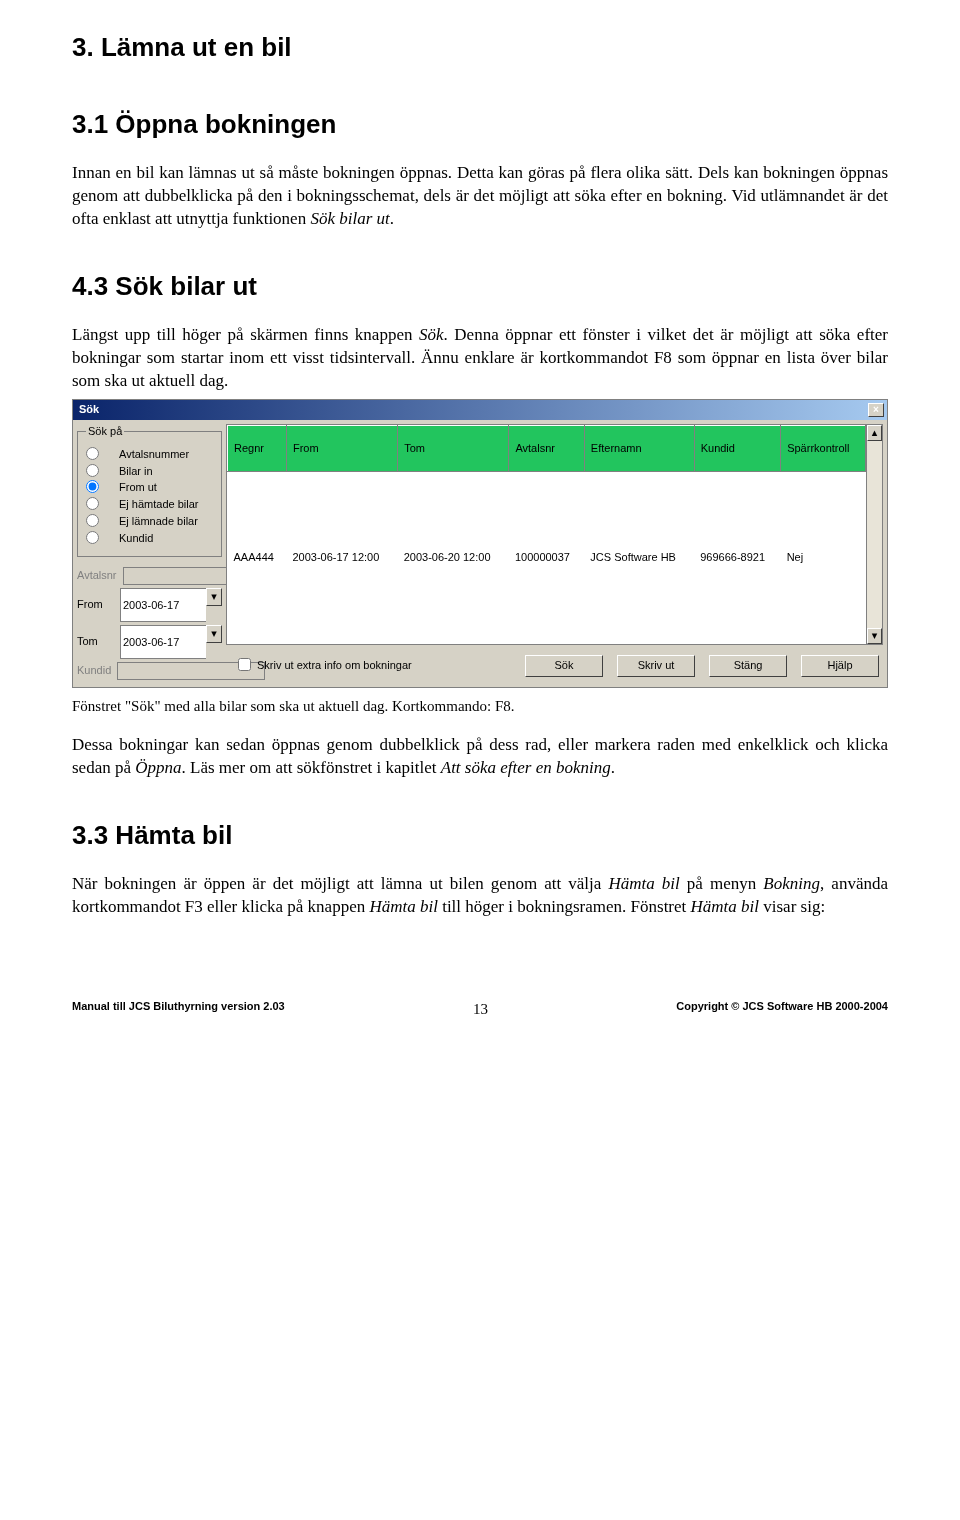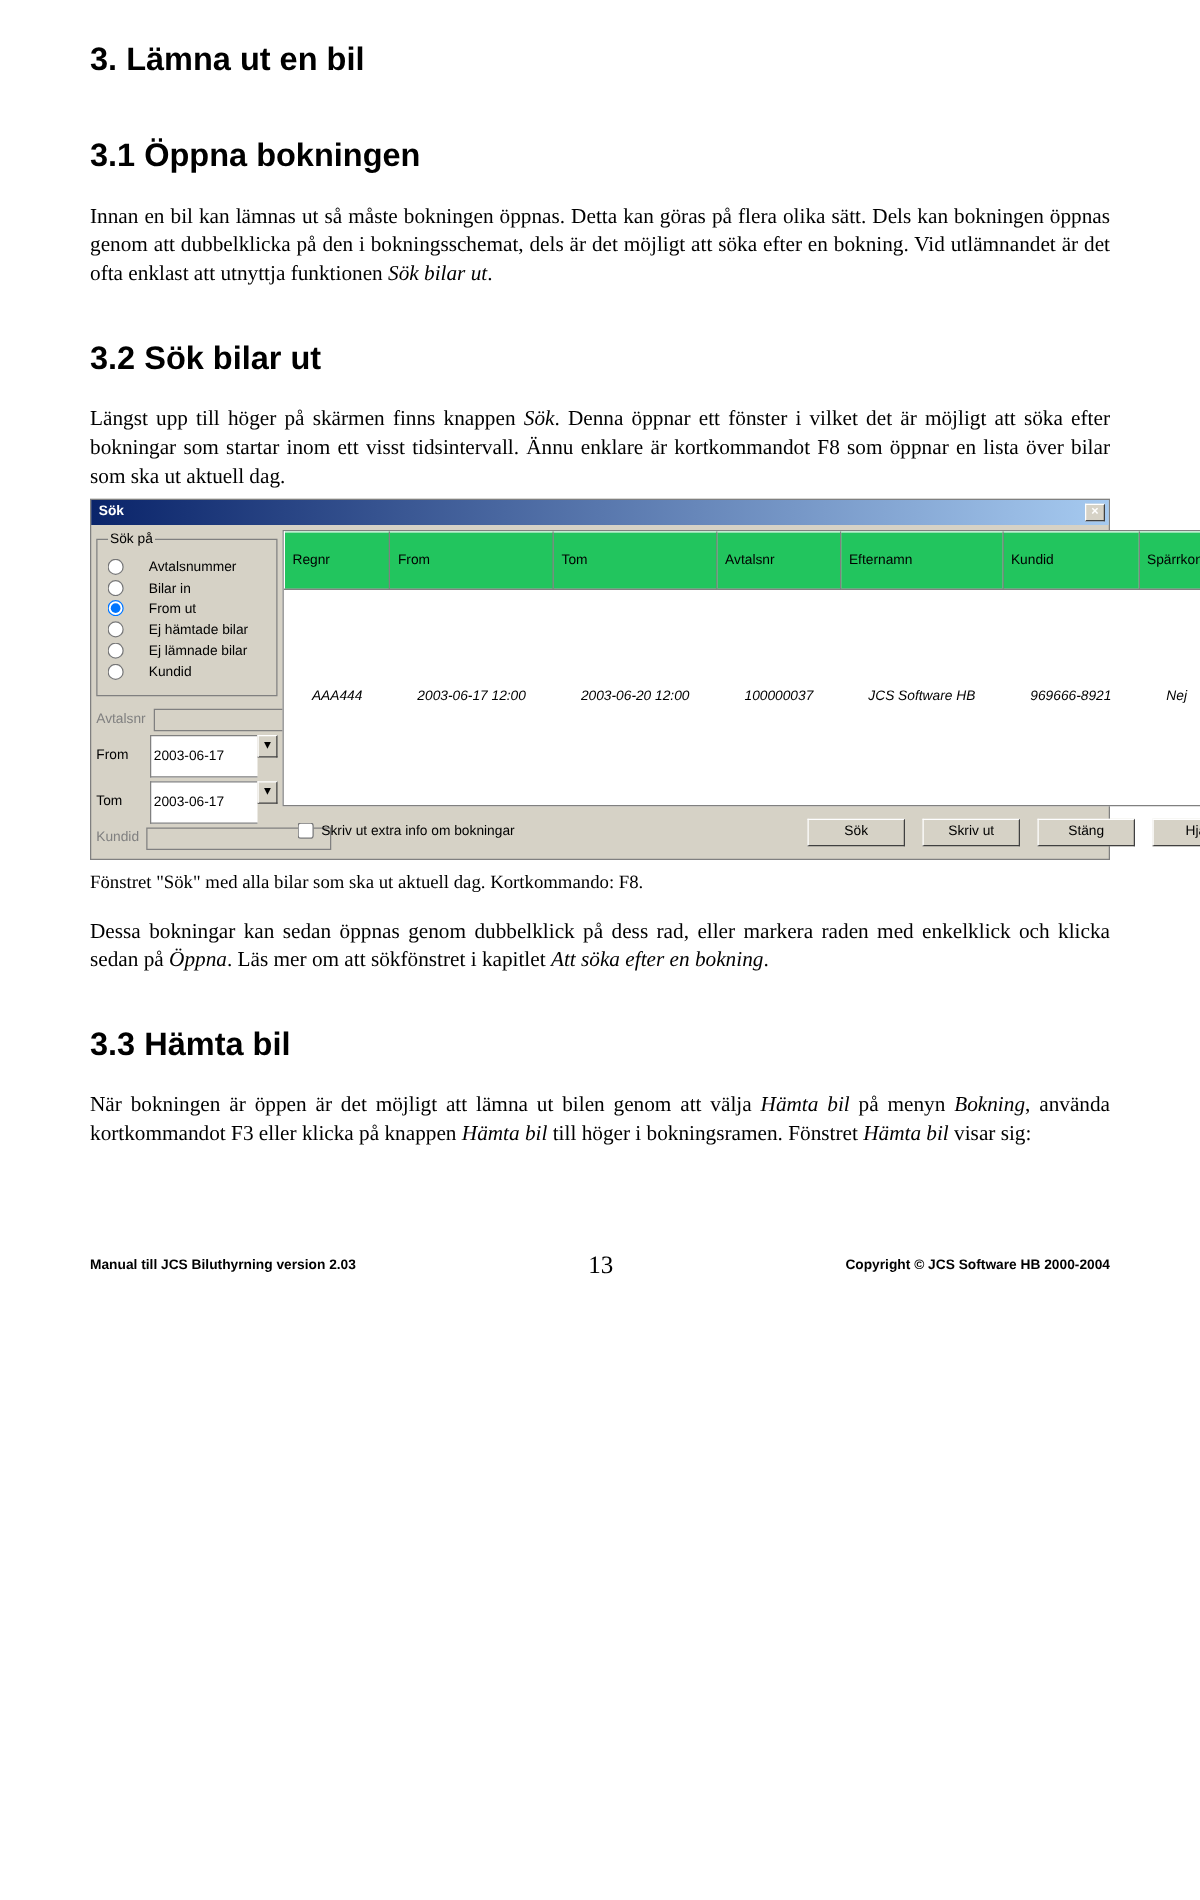--- a/index.html
+++ b/index.html
@@ -91,21 +91,21 @@
   }
   .tbl { flex:1; border-collapse: collapse; font-size: 11px; }
   .tbl th {
     background:#22c55e;
     border:1px solid #fff;
     border-right-color:#808080; border-bottom-color:#808080;
     font-weight:normal; text-align:left;
     padding: 15px 6px;
     white-space:nowrap;
   }
-  .tbl td { padding: 1px 22px; white-space: nowrap; font-style: italic; }
+  .tbl td { padding: 1px 6px; white-space: nowrap; }
   .scroll { width:16px; background:#d6d2c6; border-left:1px solid #808080; display:flex; flex-direction:column; }
   .scrollbtn { height:16px; border:1px solid #fff; border-right-color:#404040; border-bottom-color:#404040; display:flex; align-items:center; justify-content:center; cursor:pointer; }
   .scrolltrack { flex:1; background:#e8e4d8; }
 
   .buttonbar {
     display:flex; align-items:center; justify-content:flex-end;
     gap: 14px; padding: 10px 4px 6px 4px;
   }
   .chkrow { display:flex; align-items:flex-start; gap:6px; margin-right:auto; margin-left:8px; }
   .btn {
@@ -118,35 +118,35 @@
     padding: 0 8px;
   }
 
   .caption { font-size: 15px; margin: 4px 0 18px 0; }
 
   .footer {
     display:flex; justify-content:space-between;
     font-family: Arial, Helvetica, sans-serif;
     font-size: 11px; font-weight: bold;
     margin-top: 80px;
-    align-items: center;
-  }
-  .footer .ctr { font-weight: normal; font-family: "Times New Roman"; font-size: 20px; }
+    align-items: flex-start;
+  }
+  .footer .ctr { font-weight: normal; font-family: "Times New Roman"; font-size: 15px; }
 </style>
 </head>
 <body>
 
 <h1>3. Lämna ut en bil</h1>
 
 <h2>3.1 Öppna bokningen</h2>
 <p>
   <span>Innan en bil kan lämnas ut så måste bokningen öppnas. Detta kan göras på flera olika sätt. Dels kan bokningen öppnas genom att dubbelklicka på den i bokningsschemat, dels är det möjligt att söka efter en bokning. Vid utlämnandet är det ofta enklast att utnyttja funktionen </span><span class="italic">Sök bilar ut</span><span>.</span>
 </p>
 
-<h2>3.2 Sök bilar ut</h2>
+<h2>4.3 Sök bilar ut</h2>
 <p>
   <span>Längst upp till höger på skärmen finns knappen </span><span class="italic">Sök</span><span>. Denna öppnar ett fönster i vilket det är möjligt att söka efter bokningar som startar inom ett visst tidsintervall. Ännu enklare är kortkommandot F8 som öppnar en lista över bilar som ska ut aktuell dag.</span>
 </p>
 
 <div class="win">
   <div class="titlebar">
     <span class="t-title">Sök</span>
     <div class="closebtn">×</div>
   </div>
   <div class="win-body">

